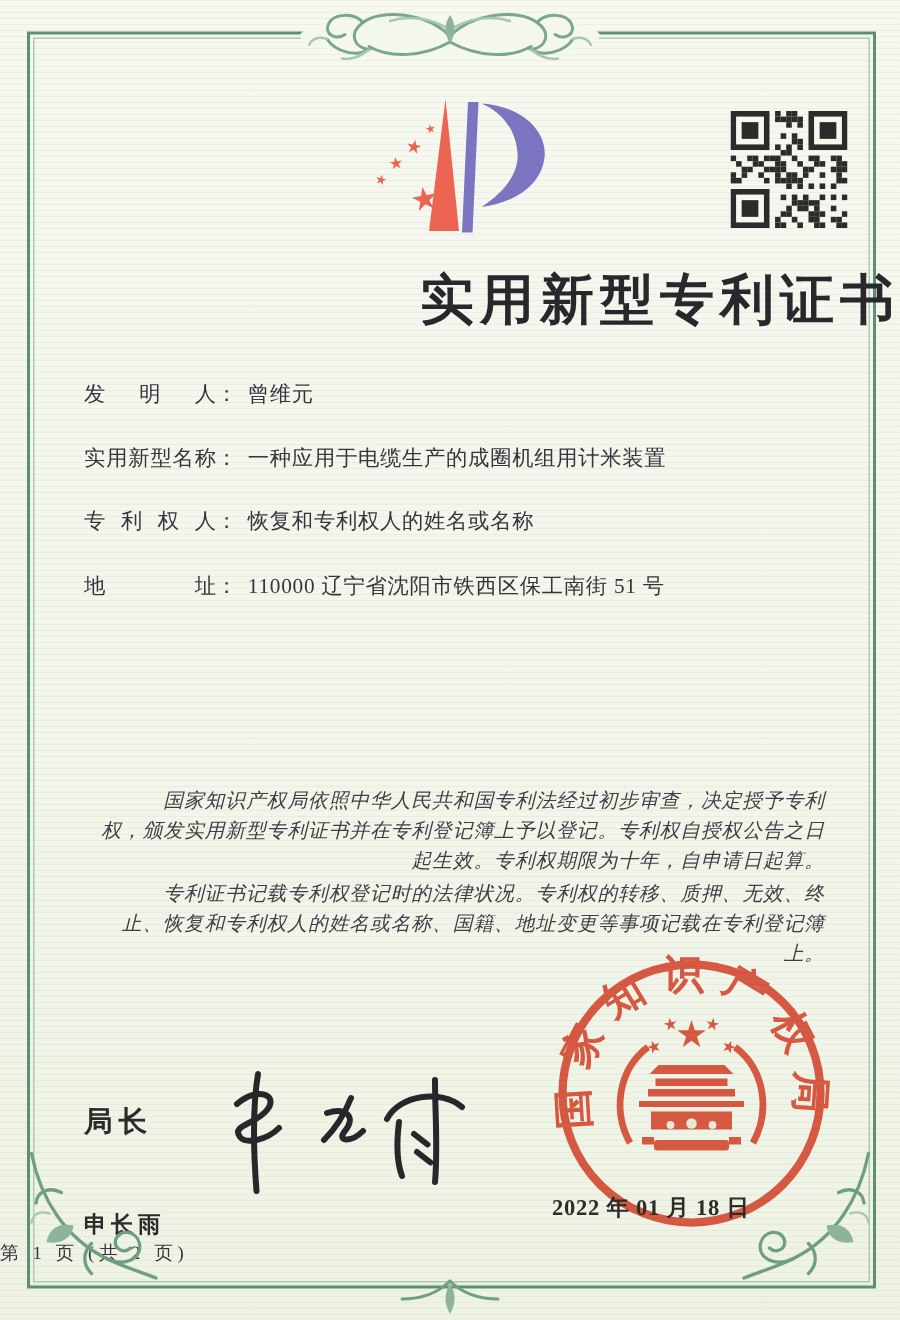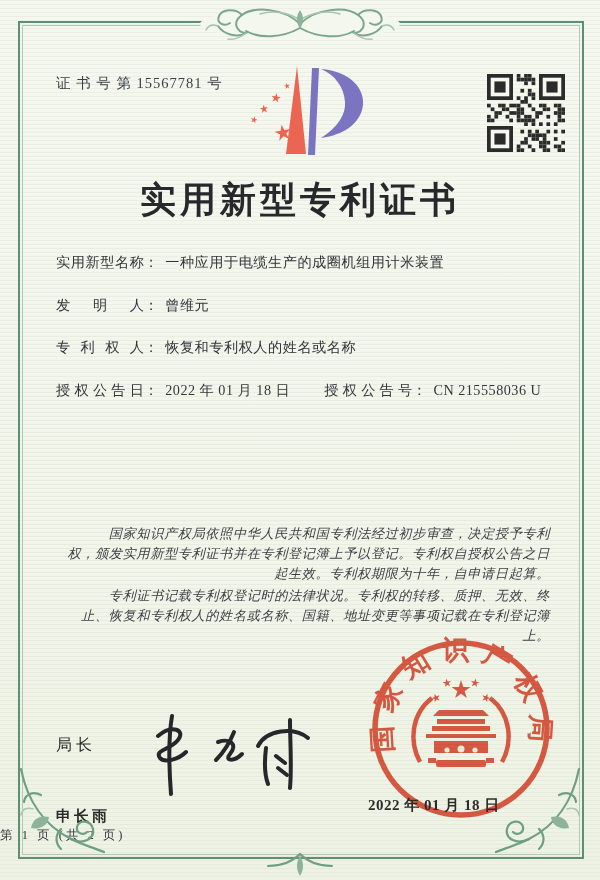--- a/index.html
+++ b/index.html
@@ -6,33 +6,33 @@
   body{margin:0;width:600px;height:880px;font-family:"Liberation Serif","DejaVu Serif",serif;}
   .page{position:relative;width:600px;height:880px;overflow:hidden;color:#2f3239;
     background:
       repeating-linear-gradient(180deg, rgba(186,208,182,0.20) 0px, rgba(186,208,182,0.20) 1px, rgba(0,0,0,0) 1px, rgba(0,0,0,0) 4px),
       linear-gradient(180deg,#f6f8f0 0%,#f2f5ea 60%,#eef2e4 100%);}
   .frame{position:absolute;left:18px;top:21px;width:562px;height:834px;border:2px solid #5e8f74;}
   .frame-inner{position:absolute;inset:2px;border:1px solid #aec9b4;}
   .cert-no{position:absolute;left:56px;top:74px;font-size:14.5px;letter-spacing:1px;color:#3a3f46;}
   .logo{position:absolute;left:233px;top:62px;width:136px;height:104px;}
   .qr{position:absolute;left:487px;top:74px;width:78px;height:78px;}
-  .title{position:absolute;left:0;right:0;top:176px;margin:0;text-align:center;
+  .title{position:absolute;left:0;right:0;top:176px;margin:0;text-align:right;
     font-size:36px;font-weight:600;letter-spacing:4px;color:#26282c;}
   .fields{position:absolute;left:56px;top:253px;right:40px;font-size:14.2px;color:#32363c;}
   .row{margin-bottom:23.5px;white-space:nowrap;}
   .lbl{display:inline-block;width:88px;text-align:justify;text-align-last:justify;}
   .val{margin-left:7px;letter-spacing:.5px;}
   .pair2{margin-left:34px;}
   .paras{position:absolute;left:56px;right:50px;top:524px;font-size:13.2px;line-height:20px;
     font-style:italic;letter-spacing:.6px;color:#3c3f45;text-align:right;}
   .paras p{margin:0;text-indent:2.05em;}
   .paras p + p{margin-top:2px;}
   .sign-role{position:absolute;left:56px;top:735px;font-family:"Liberation Sans","DejaVu Sans",sans-serif;
-    font-size:16px;font-weight:400;letter-spacing:4px;color:#2b2b2b;}
+    font-size:19px;font-weight:700;letter-spacing:4px;color:#2b2b2b;}
   .sign-name{position:absolute;left:56px;top:807px;font-family:"Liberation Sans","DejaVu Sans",sans-serif;
     font-size:15px;font-weight:700;letter-spacing:3px;color:#2b2b2b;}
   .signature{position:absolute;left:138px;top:706px;width:190px;height:96px;}
   .seal{position:absolute;left:366px;top:634px;width:190px;height:190px;opacity:.88;mix-blend-mode:multiply;}
   .seal-date{position:absolute;left:368px;top:796px;font-size:15px;font-weight:600;letter-spacing:.5px;color:#2e2c28;z-index:6;}
   .footer{position:absolute;left:0;right:0;top:827px;font-size:12.5px;letter-spacing:3px;color:#34383e;}
   .orn-top{position:absolute;left:188px;top:2px;width:224px;height:46px;z-index:3;}
   .orn-br{position:absolute;left:493px;top:765px;width:88px;height:90px;z-index:3;}
   .orn-bl{position:absolute;left:19px;top:765px;width:88px;height:90px;z-index:3;}
   .orn-bottom{position:absolute;left:262px;top:851px;width:76px;height:26px;z-index:3;}
@@ -85,21 +85,20 @@
     <use href="#cornerFl" transform="translate(88,0) scale(-1,1)"></use>
   </svg>
   <svg class="orn-bottom" viewBox="0 0 76 26">
     <g stroke="#6f9e82" fill="none" stroke-width="2" stroke-linecap="round">
       <path d="M38,3 C30,11 20,15 6,15"></path>
       <path d="M38,3 C46,11 56,15 70,15"></path>
     </g>
     <path d="M38,4 C34,12 34,18 38,25 C42,18 42,12 38,4 Z" fill="#8db49a"></path>
   </svg>
 
-  <div class="cert-no">证 书 号 第 15567781 号</div>
 
   <div class="logo">
     <svg viewBox="0 0 136 104" width="136" height="104">
       <polygon points="64,4 73,92 53,92" fill="#ec6553"></polygon>
       <polygon points="79,6 86,6 82,93 75,93" fill="#7b74c1"></polygon>
       <path d="M88,7 C117,9 132,27 130,43 C128,61 111,73 88,76 C105,65 113,52 112,40 C111,25 102,13 88,7 Z" fill="#7b74c1"></path>
       <use href="#star" transform="translate(54,24) scale(3.2) rotate(-12)" fill="#ec6553"></use>
       <use href="#star" transform="translate(43,36) scale(5) rotate(10)" fill="#ec6553"></use>
       <use href="#star" transform="translate(31,47) scale(4.4) rotate(-8)" fill="#ec6553"></use>
       <use href="#star" transform="translate(21,58) scale(3.6) rotate(14)" fill="#ec6553"></use>
@@ -228,30 +227,30 @@
         <rect x="59.43" y="74.29" width="3.71" height="3.71" fill="#2b2b2b"></rect>
         <rect x="70.57" y="74.29" width="3.71" height="3.71" fill="#2b2b2b"></rect>
         <rect x="74.29" y="74.29" width="3.71" height="3.71" fill="#2b2b2b"></rect>
       </svg>
   </div>
 
   <h1 class="title">实用新型专利证书</h1>
 
   <div class="fields">
     <div class="row">
-      <span class="lbl">实用新型名称</span><span class="colon">：</span><span class="val">一种应用于电缆生产的成圈机组用计米装置</span>
+      <span class="lbl">发明人</span><span class="colon">：</span><span class="val">曾维元</span>
     </div>
     <div class="row">
-      <span class="lbl">发明人</span><span class="colon">：</span><span class="val">曾维元</span>
+      <span class="lbl">实用新型名称</span><span class="colon">：</span><span class="val">一种应用于电缆生产的成圈机组用计米装置</span>
     </div>
     <div class="row">
       <span class="lbl">专利权人</span><span class="colon">：</span><span class="val">恢复和专利权人的姓名或名称</span>
     </div>
     <div class="row">
-      <span class="lbl">授权公告日</span><span class="colon">：</span><span class="val">2022 年 01 月 18 日</span><span class="lbl pair2">授权公告号</span><span class="colon">：</span><span class="val">CN 215558036 U</span>
+      <span class="lbl">地址</span><span class="colon">：</span><span class="val">110000 辽宁省沈阳市铁西区保工南街 51 号</span>
     </div>
   </div>
 
   <div class="paras">
     <p>国家知识产权局依照中华人民共和国专利法经过初步审查，决定授予专利权，颁发实用新型专利证书并在专利登记簿上予以登记。专利权自授权公告之日起生效。专利权期限为十年，自申请日起算。</p>
     <p>专利证书记载专利权登记时的法律状况。专利权的转移、质押、无效、终止、恢复和专利权人的姓名或名称、国籍、地址变更等事项记载在专利登记簿上。</p>
   </div>
 
   <div class="sign-role">局长</div>
   <div class="sign-name">申长雨</div>

